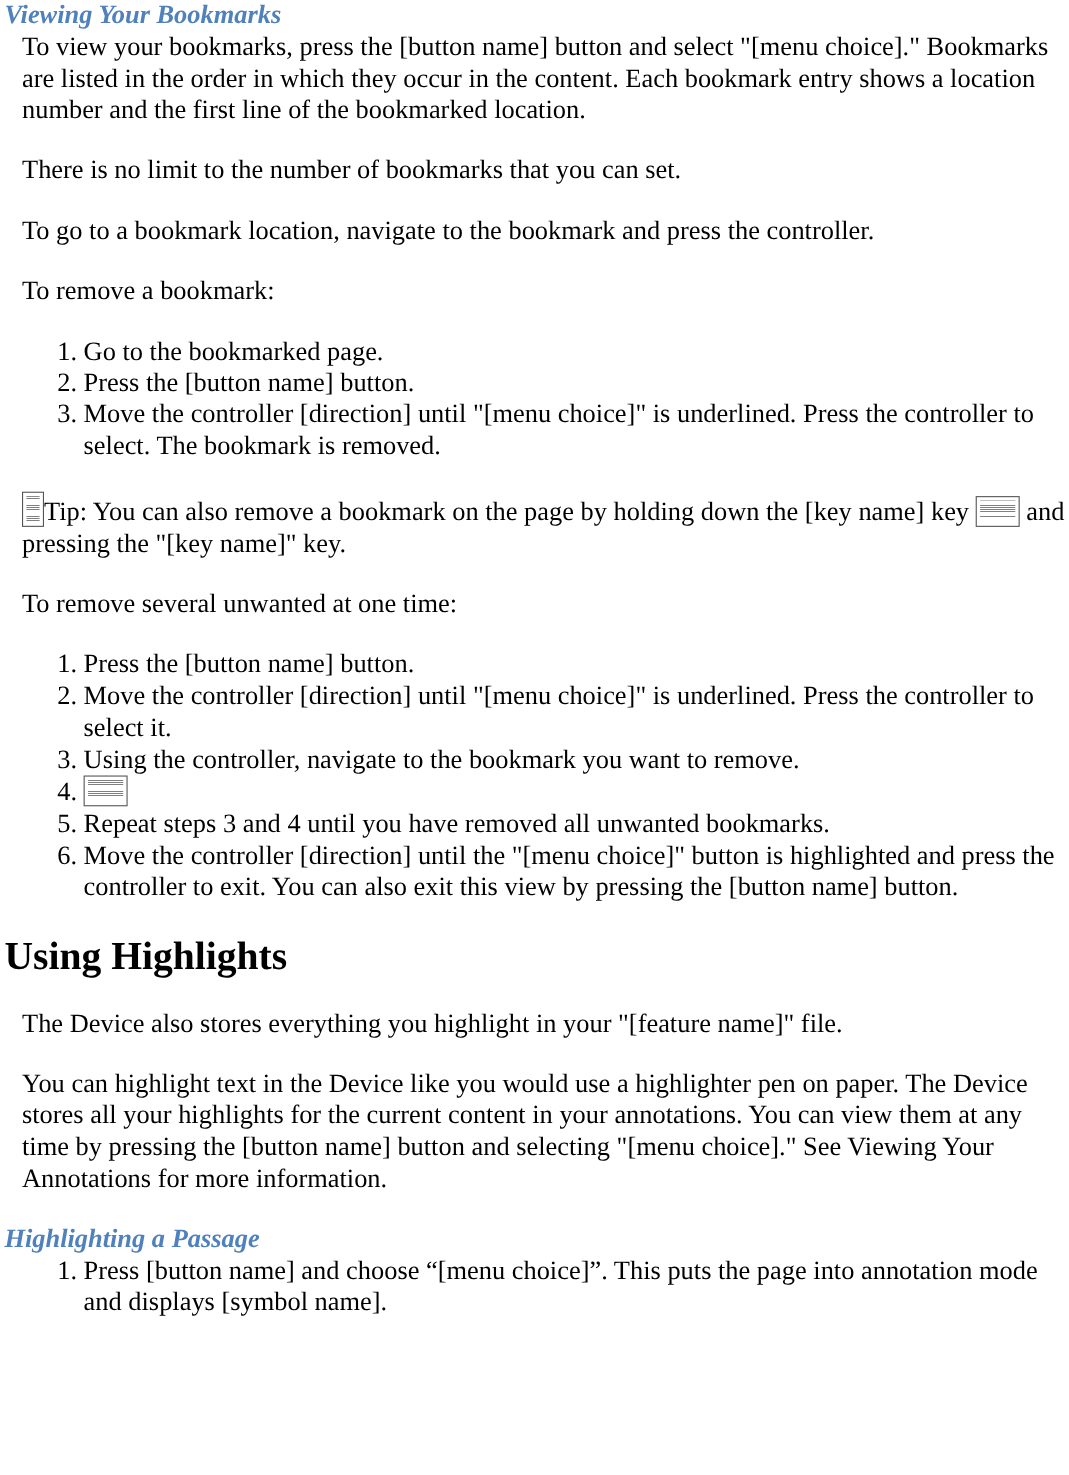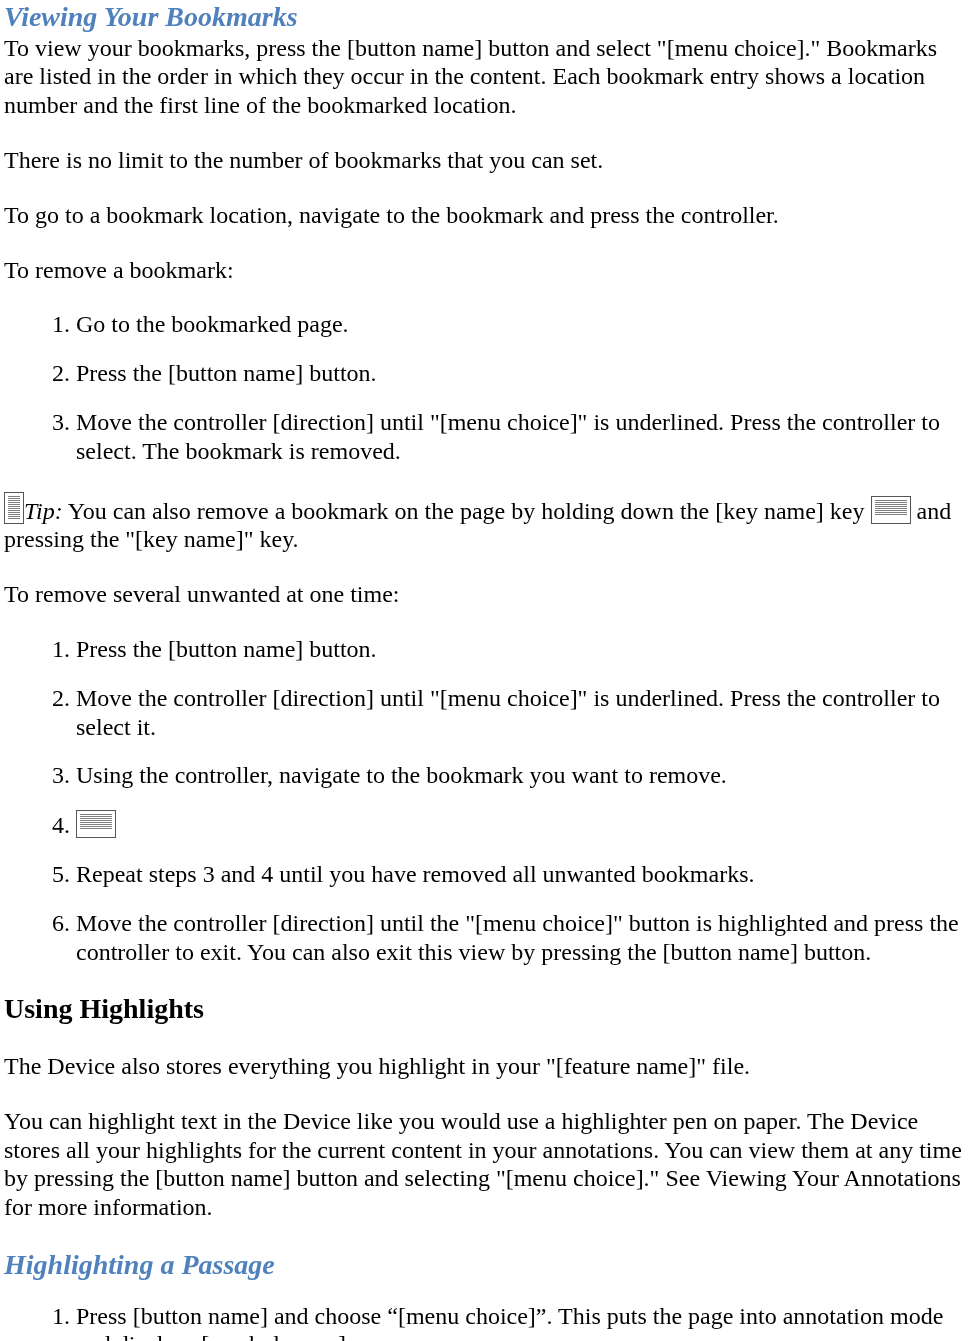--- a/index.html
+++ b/index.html
@@ -8,38 +8,37 @@
     line-height: 1.2;
     margin: 0;
     padding: 0 4px;
     color: #000;
     width: 964px;
   }
   .sub-heading {
     color: #4f81bd;
     font-style: italic;
     font-weight: bold;
-    font-size: 28px;
+    font-size: 24px;
     margin: 0;
   }
   .section-heading {
     font-weight: bold;
-    font-size: 28px;
+    font-size: 36px;
     margin: 26px 0 26px 0;
   }
   p {
-    margin: 0 0 26px 0;
+    margin: 0 0 26px 16px;
   }
   ol {
     margin: 0 0 26px 0;
     padding-left: 72px;
   }
   ol li {
     padding-left: 0;
-    margin-top: 20px;
   }
   .key-icon {
     display: inline-block;
     width: 38px;
     height: 26px;
     border: 1px solid #555;
     vertical-align: text-bottom;
     background: #fff;
     position: relative;
     overflow: hidden;
@@ -59,21 +58,20 @@
     opacity: 0.5;
   }
   .key-icon.narrow {
     width: 18px;
     height: 30px;
   }
   .key-icon.narrow::after {
     height: 80%;
   }
   .tip-label {
-    font-style: italic;
     text-align: right;
   }
 </style>
 </head>
 <body>
 
 <div>
 
   <div class="sub-heading">Viewing Your Bookmarks</div>
 

